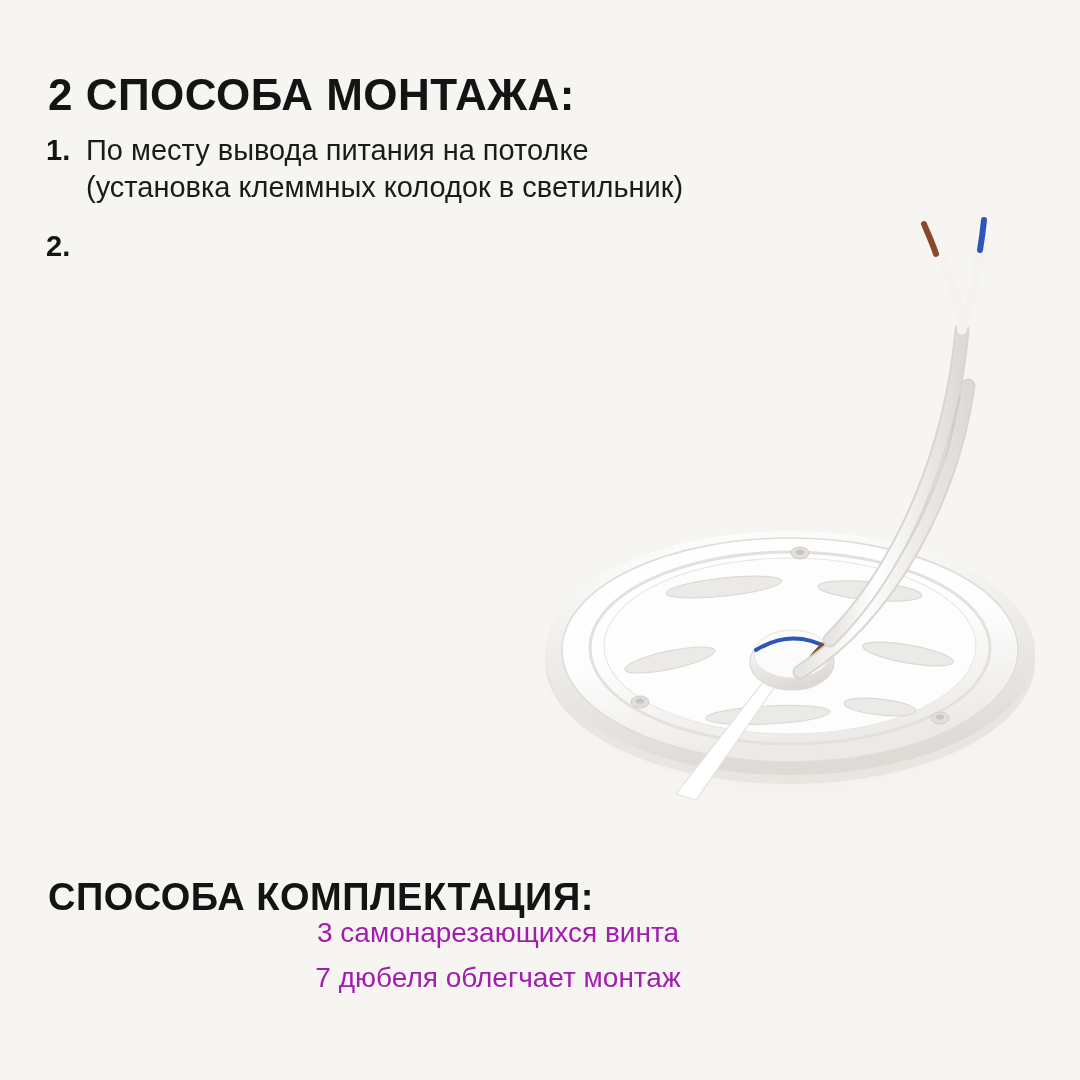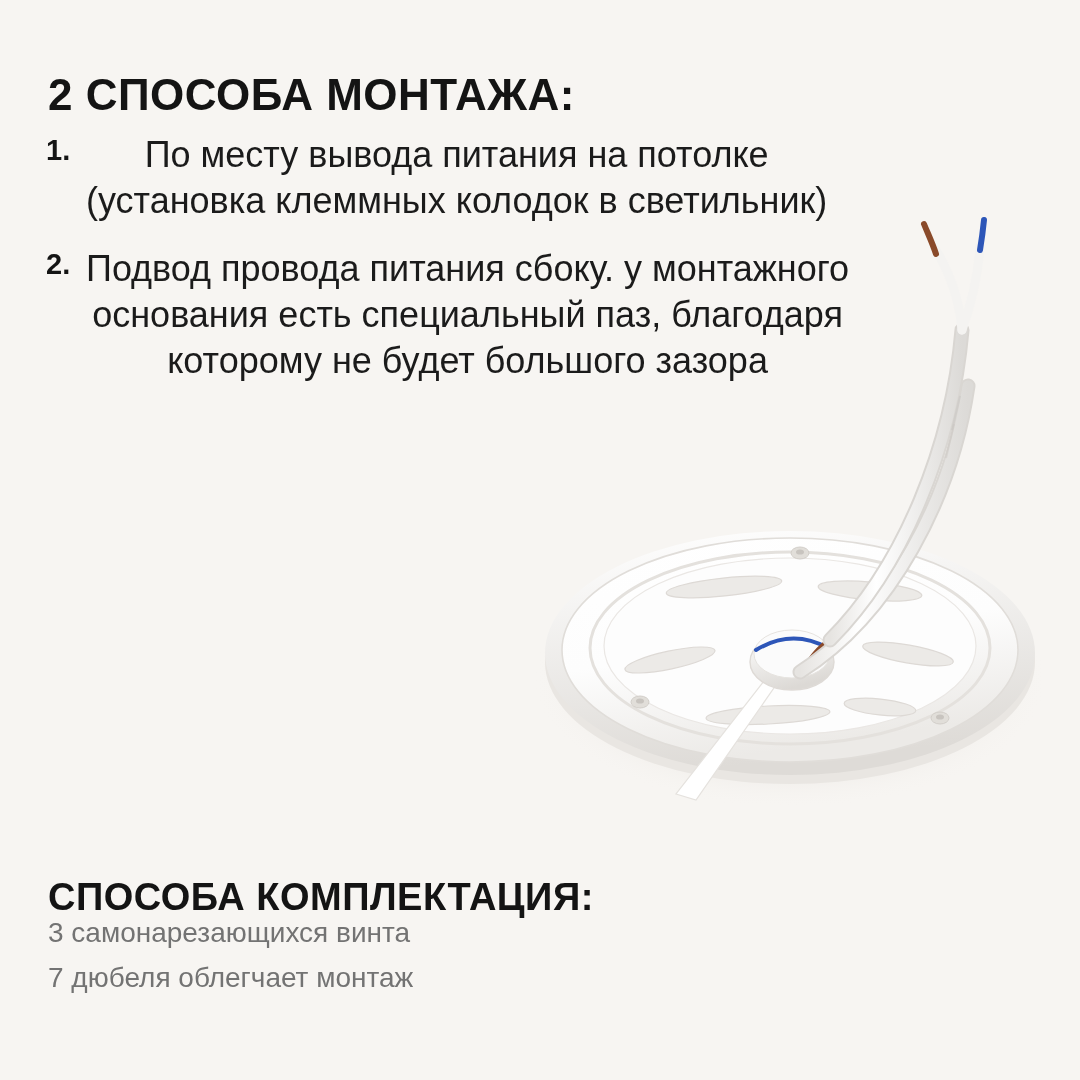--- a/index.html
+++ b/index.html
@@ -60,39 +60,39 @@
   }
   .mount-num {
     font-size: 29px;
     font-weight: bold;
     line-height: 1.28;
     width: 40px;
     flex: 0 0 40px;
     color: #141414;
   }
   .mount-text {
-    font-size: 36px;
+    font-size: 29px;
     font-weight: normal;
     line-height: 1.28;
     color: #1b1b1b;
     white-space: pre-line;
-    text-align: center;
   }
 
   
   .kit-list {
     position: absolute;
     left: 48px;
     top: 910px;
     width: 900px;
   }
   .kit-item {
     font-size: 28px;
     line-height: 1.62;
-    color: #737373;
+    color: #a21caf;
+    text-align: center;
   }
 
   
   .photo {
     position: absolute;
     left: 500px;
     top: 210px;
     width: 580px;
     height: 620px;
   }
@@ -110,23 +110,20 @@
   <h1 class="heading-mount">2 СПОСОБА МОНТАЖА:</h1>
 
   <div class="mount-list">
     <div class="mount-item">
       <div class="mount-num">1.</div>
       <div class="mount-text">По месту вывода питания на потолке
 (установка клеммных колодок в светильник)</div>
     </div>
     <div class="mount-item">
       <div class="mount-num">2.</div>
-      <div class="mount-text">Подвод провода питания сбоку. у монтажного
-основания есть специальный паз, благодаря
-которому не будет большого зазора</div>
     </div>
   </div>
 
   <div class="photo">
     <svg viewBox="0 0 580 620" xmlns="http://www.w3.org/2000/svg">
       <defs>
         <linearGradient id="plateGrad" x1="0" y1="0" x2="0.3" y2="1">
           <stop offset="0%" stop-color="#ffffff"></stop>
           <stop offset="55%" stop-color="#fdfdfd"></stop>
           <stop offset="100%" stop-color="#eceae7"></stop>

